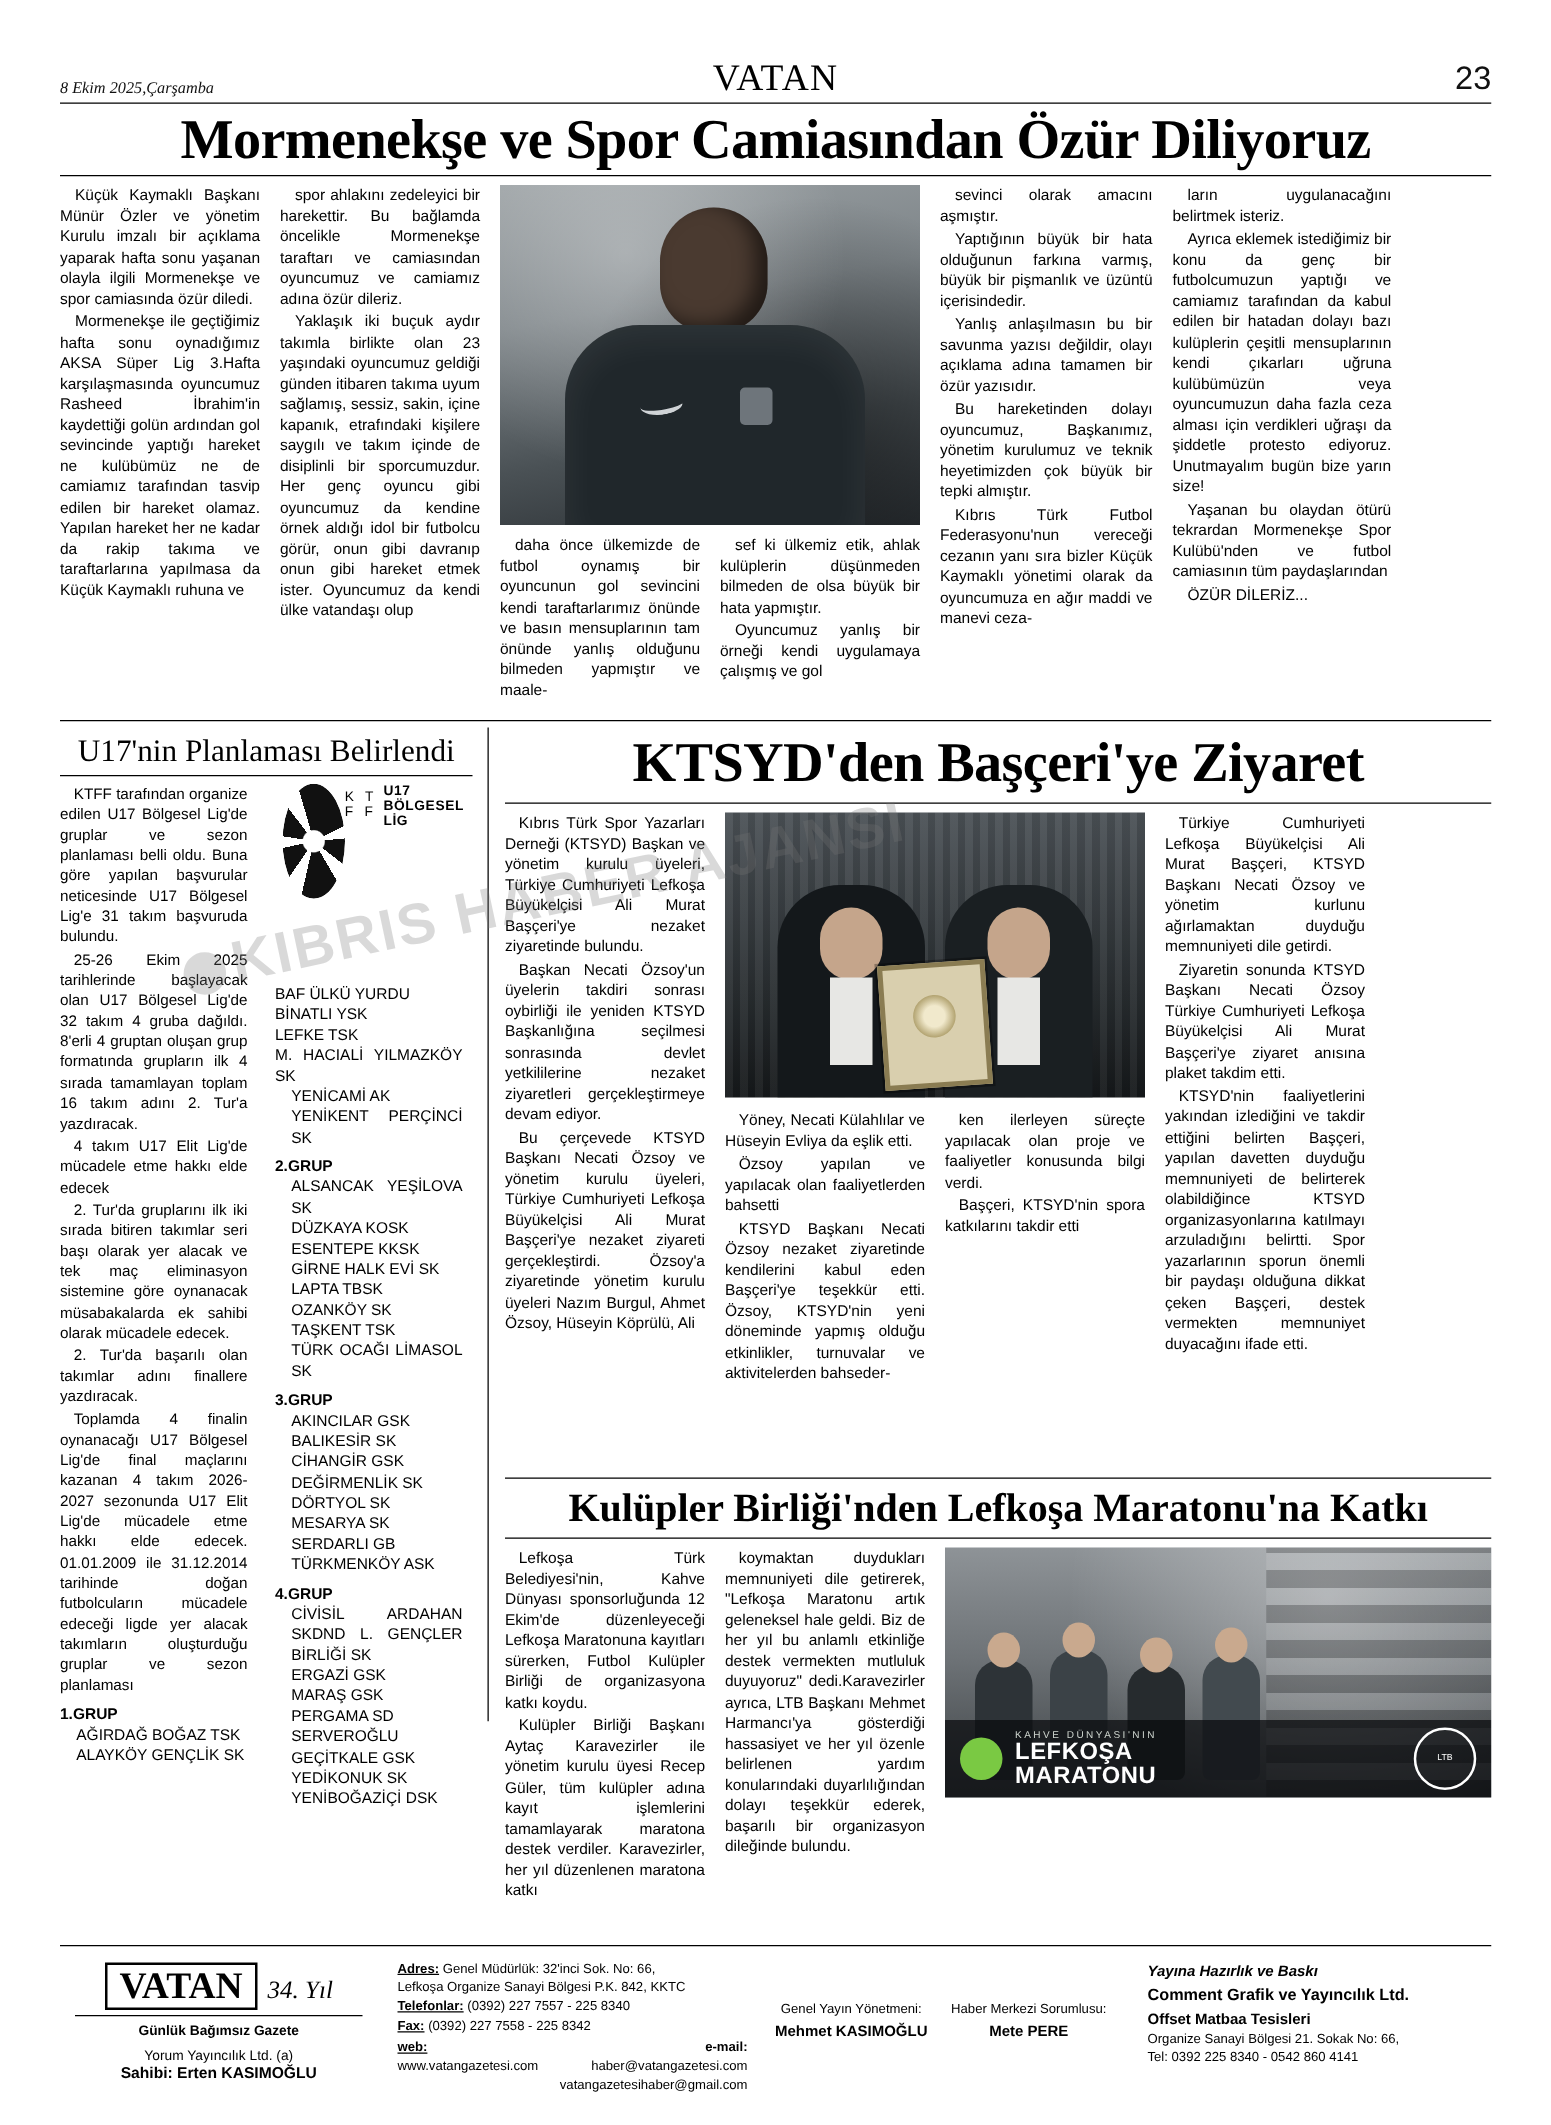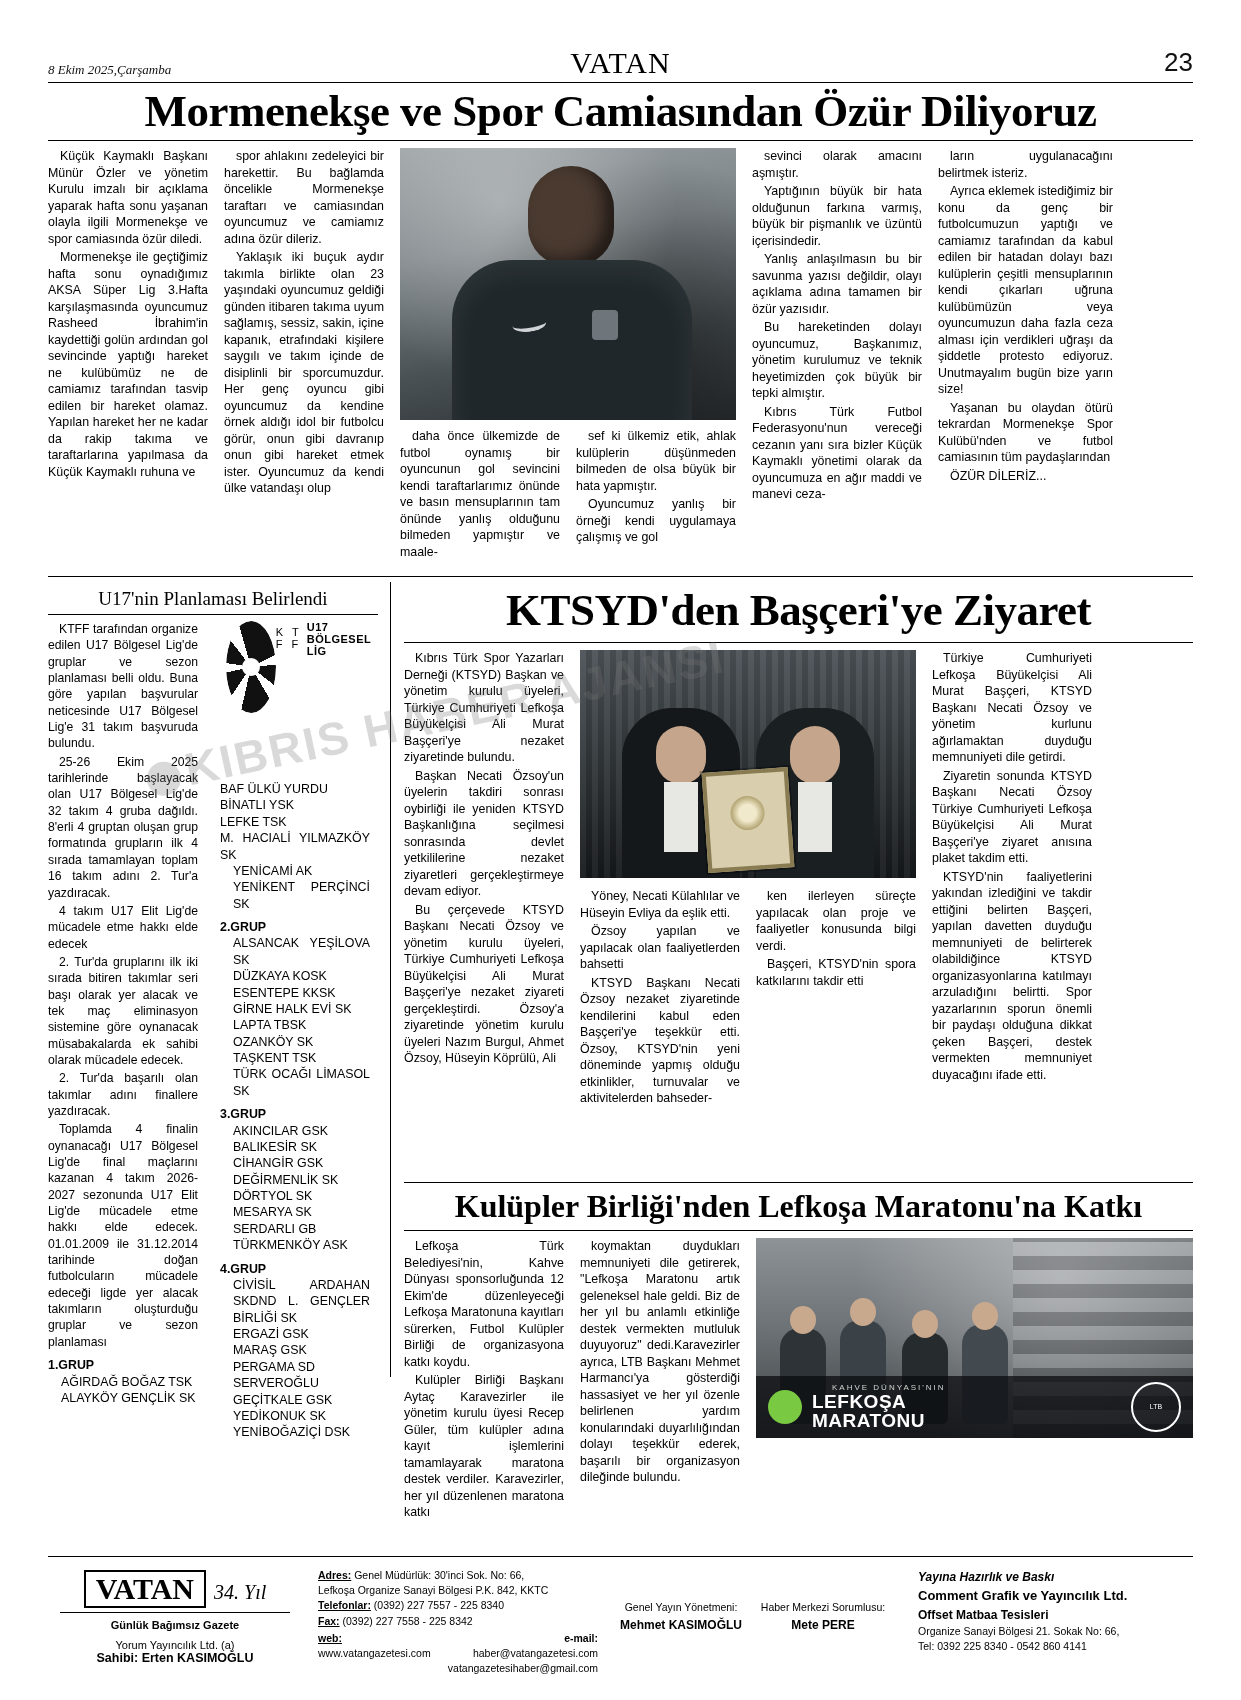--- a/index.html
+++ b/index.html
@@ -138,21 +138,21 @@
   }
   .vr-left {
     position: absolute; left: 390px; top: 582px; width: 0; height: 795px;
     border-left: 1px solid #000;
   }
 
   
   .u17 { position: absolute; left: 48px; top: 588px; width: 330px; }
   .u17 h2 {
     margin: 0; text-align: center;
-    font-size: 19px; font-weight: normal;
+    font-size: 25px; font-weight: normal;
     font-family: "Liberation Serif", serif;
     padding-bottom: 4px;
     border-bottom: 1px solid #000;
   }
   .u17 .body { margin-top: 6px; position: relative; }
   .u17col {
     font-size: 12.2px; line-height: 1.34; text-align: justify;
     font-family: "Liberation Sans", sans-serif;
   }
   .u17col p { margin: 0 0 2px 0; text-indent: 11px; }
@@ -279,21 +279,21 @@
     box-sizing: border-box;
     color: #fff;
   }
   .logobar .mark {
     width: 34px; height: 34px; border-radius: 50%;
     background: #7ac943; flex: 0 0 auto;
   }
   .logobar .txt { line-height: 1; }
   .logobar .small {
     font-family: "Liberation Sans", sans-serif;
-    font-size: 8px; letter-spacing: 2px; color: #cfd6cf; margin-left: 20px;
+    font-size: 8px; letter-spacing: 2px; color: #cfd6cf;
   }
   .logobar .big {
     font-family: "Liberation Sans", sans-serif;
     font-size: 19px; font-weight: bold; letter-spacing: .5px;
   }
   .logobar .right {
     margin-left: auto; width: 46px; height: 46px; border-radius: 50%;
     border: 2px solid #fff; display: flex; align-items: center; justify-content: center;
     font-size: 7px; font-family: "Liberation Sans", sans-serif; text-align: center; line-height: 1.1;
   }
@@ -521,21 +521,21 @@
 
   <div class="hr-footer"></div>
   <div class="footer">
     <div class="f-logo">
       <span class="vatan">VATAN</span><span class="yil">34. Yıl</span>
       <div class="sub">Günlük Bağımsız Gazete</div>
       <div class="line2">Yorum Yayıncılık Ltd. (a)</div>
       <div class="line3">Sahibi: Erten KASIMOĞLU</div>
     </div>
     <div class="f-addr">
-      <div><b class="u">Adres:</b> <span>Genel Müdürlük: 30'inci Sok. No: 66,</span></div>
+      <div><b class="u">Adres:</b> <span>Genel Müdürlük: 32'inci Sok. No: 66,</span></div>
       <div><span>Lefkoşa Organize Sanayi Bölgesi P.K. 842, KKTC</span></div>
       <div><b class="u">Telefonlar:</b> <span>(0392) 227 7557 - 225 8340</span></div>
       <div><b class="u">Fax:</b> <span>(0392) 227 7558 - 225 8342</span></div>
       <div style="display:flex; gap:8px; margin-top:2px;">
         <div><b class="u">web:</b> <span>www.vatangazetesi.com</span></div>
         <div style="text-align:right;">
           <div><b>e-mail:</b> <span>haber@vatangazetesi.com</span></div>
           <div><span>vatangazetesihaber@gmail.com</span></div>
         </div>
       </div>

